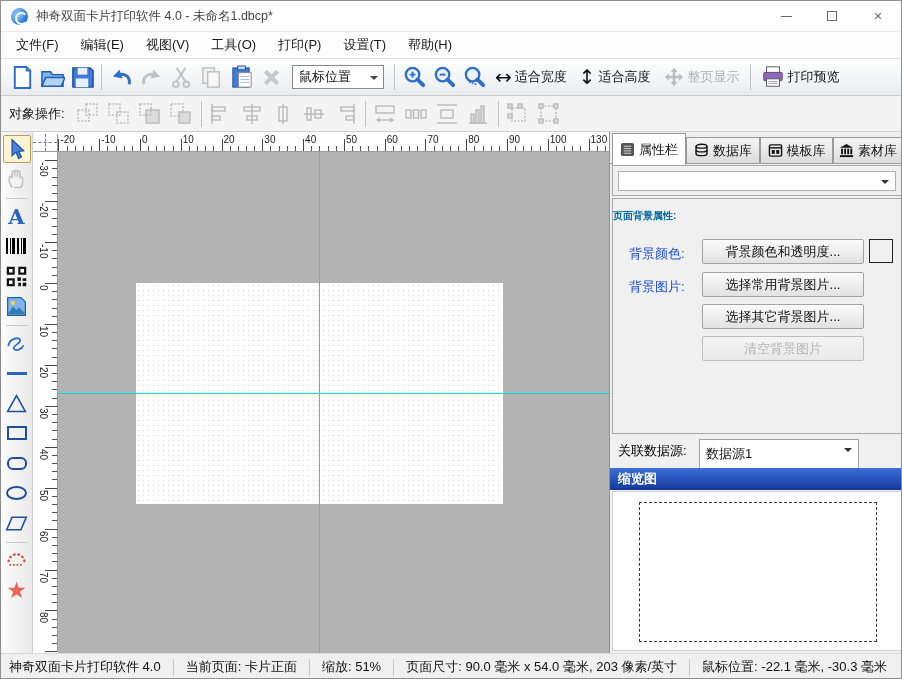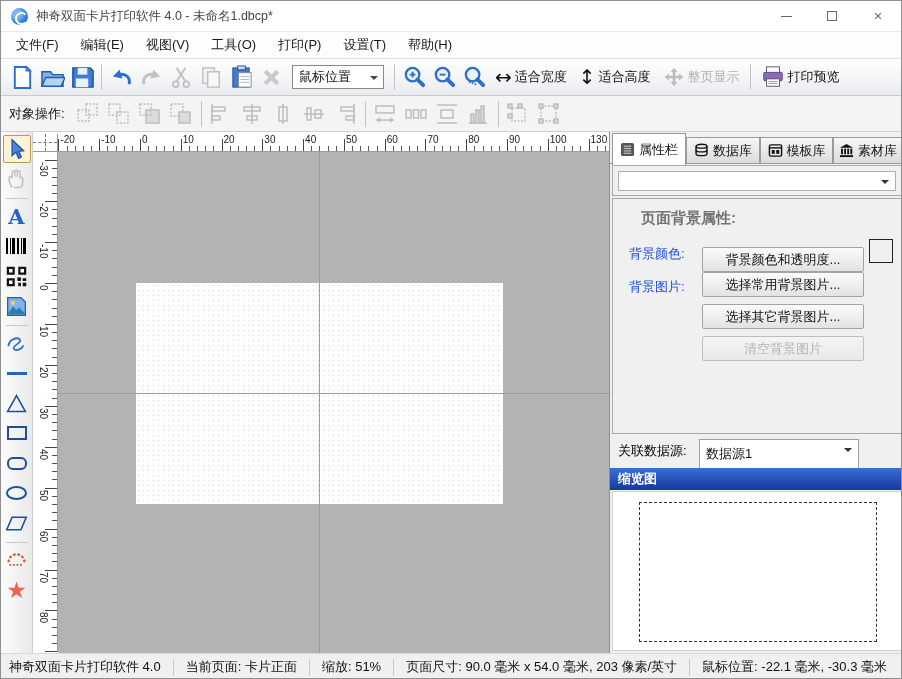--- a/index.html
+++ b/index.html
@@ -78,21 +78,21 @@
   .tabline{position:absolute;left:0;bottom:0;width:100%;height:1px;background:#9a9a9a;}
   .tab{position:absolute;display:flex;align-items:center;justify-content:center;gap:4px;border:1px solid #9a9a9a;background:linear-gradient(#f6f6f6,#dcdcdc);top:5px;height:27px;font-size:13px;color:#111;font-family:Liberation Mono, monospace;}
   .tab.active{top:1px;height:32px;background:#fff;border-bottom:none;z-index:2;}
   .tab svg{width:15px;height:15px;flex:none;}
 
   .combo-wrap{position:absolute;left:2px;top:33px;width:290px;height:31px;border:1px solid #a9a9a9;background:#f0f0f0;}
   .pcombo{position:absolute;left:5px;top:5px;right:5px;height:20px;background:#fff;border:1px solid #b0b0b0;display:flex;align-items:center;padding:0 6px;}
   .pcombo .caret,.dcombo .caret{position:absolute;right:6px;top:8px;width:0;height:0;border:4px solid transparent;border-top-color:#333;}
 
   .groupbox{position:absolute;left:2px;top:66px;width:290px;height:236px;border:1px solid #a9a9a9;background:#f0f0f0;}
-  .gb-title{position:absolute;left:28px;top:10px;font-weight:bold;font-size:15px;color:#737373;}
+  .gb-title{position:absolute;left:0;top:10px;font-weight:bold;font-size:10px;color:#0369a1;}
   .gb-label{position:absolute;left:16px;font-size:13px;color:#1d4ed8;}
   .gb-btn{position:absolute;left:89px;width:162px;height:25px;background:linear-gradient(#fbfbfb,#e2e2e2);border:1px solid #a3a3a3;border-radius:2px;display:flex;align-items:center;justify-content:center;font-size:13px;color:#111;}
   .gb-btn.disabled{color:#b4b4b4;background:linear-gradient(#f4f4f4,#e9e9e9);border-color:#bdbdbd;}
   .swatch{position:absolute;left:256px;top:40px;width:24px;height:24px;border:1.5px solid #222;}
 
   .ds-row{position:absolute;left:0;top:306px;width:294px;height:24px;}
   .ds-label{position:absolute;left:8px;top:4px;color:#000;}
   .dcombo{position:absolute;left:89px;top:1px;width:160px;height:30px;background:#fff;border:1px solid #a0a0a0;display:flex;align-items:center;padding:0 6px;}
 
   .thumb-head{position:absolute;left:0;top:336px;width:294px;height:22px;background:linear-gradient(#3a6fd8,#16389b);color:#fff;font-weight:bold;display:flex;align-items:center;padding-left:8px;font-size:13px;}
@@ -661,21 +661,21 @@
       <div class="combo-wrap">
         <div class="pcombo">
           <span></span>
           <span class="caret"></span>
         </div>
       </div>
 
       <div class="groupbox">
         <div class="gb-title">页面背景属性:</div>
         <div class="gb-label" style="top:46px;">背景颜色:</div>
-        <div class="gb-btn" style="top:40px;margin-top:8px;">背景颜色和透明度...</div>
+        <div class="gb-btn" style="top:40px;">背景颜色和透明度...</div>
         <div class="swatch"></div>
         <div class="gb-label" style="top:79px;">背景图片:</div>
         <div class="gb-btn" style="top:73px;">选择常用背景图片...</div>
         <div class="gb-btn" style="top:105px;">选择其它背景图片...</div>
         <div class="gb-btn disabled" style="top:137px;">清空背景图片</div>
       </div>
 
       <div class="ds-row">
         <div class="ds-label">关联数据源:</div>
         <div class="dcombo">

